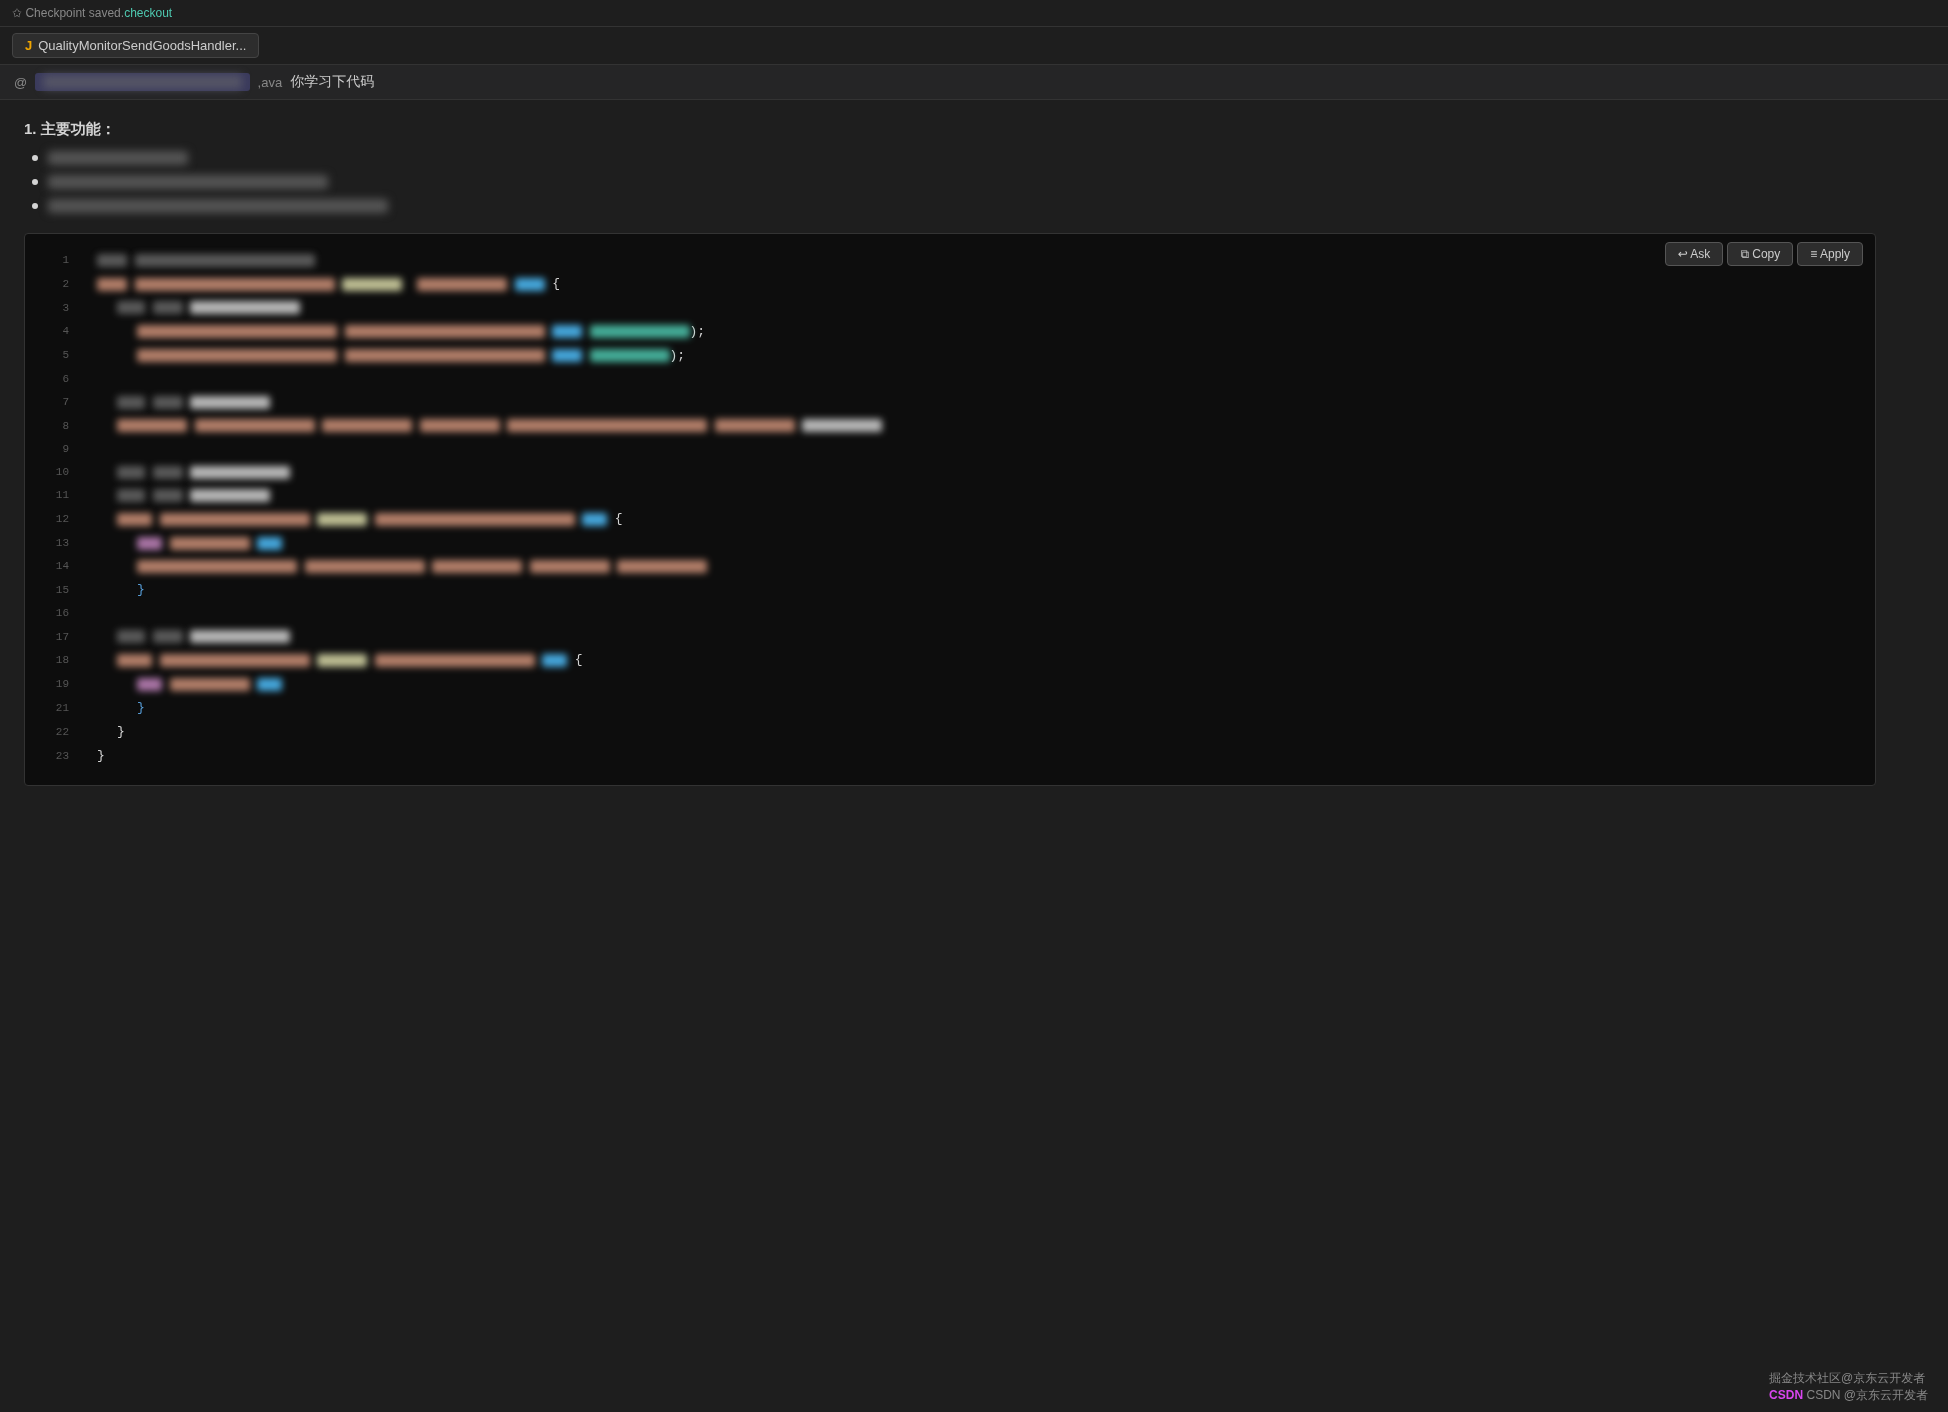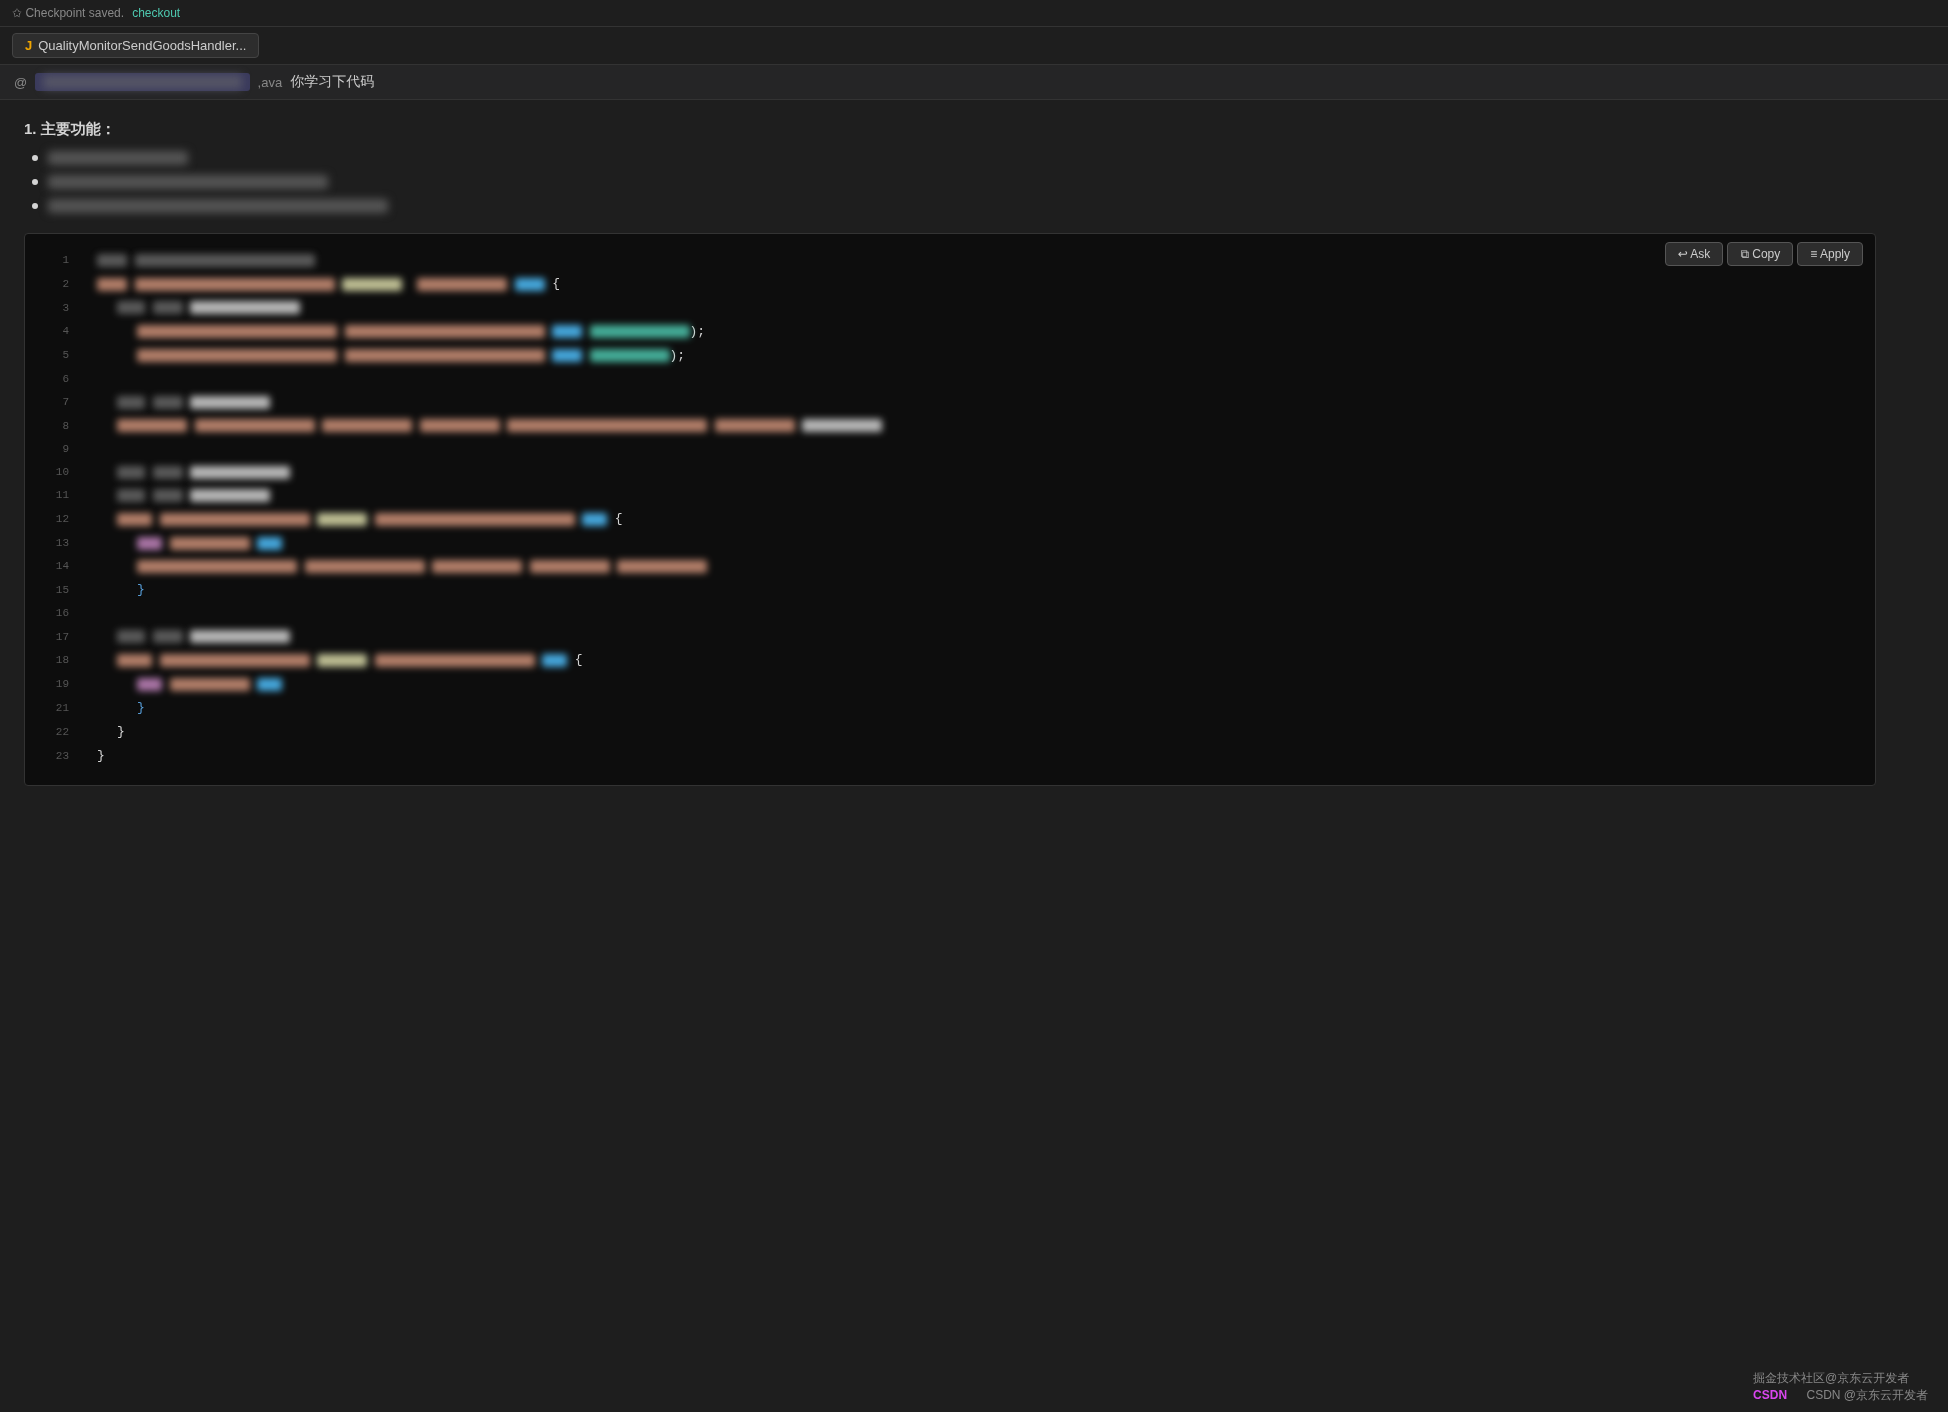--- a/index.html
+++ b/index.html
@@ -17,21 +17,20 @@
       min-height: 1412px;
       overflow-x: hidden;
     }
 
     .top-bar {
       background-color: #1e1e1e;
       padding: 6px 12px;
       border-bottom: 1px solid #333;
       display: flex;
       align-items: center;
-      gap: 8px;
     }
 
     .checkpoint-text {
       color: #888;
       font-size: 12px;
     }
 
     .checkout-link {
       color: #4ec9b0;
       font-size: 12px;
@@ -559,16 +558,16 @@
     </div>
   </div>
 
 </div>
 
 <div class="footer-bar">
   <div class="footer-text">
     <div>掘金技术社区@京东云开发者</div>
     <div>
       <span class="footer-brand">CSDN</span>
-      <span style="margin-left:16px;">CSDN @京东云开发者</span>
+      <span style="margin-left:0;">CSDN @京东云开发者</span>
     </div>
   </div>
 </div>
 
 </body></html>

